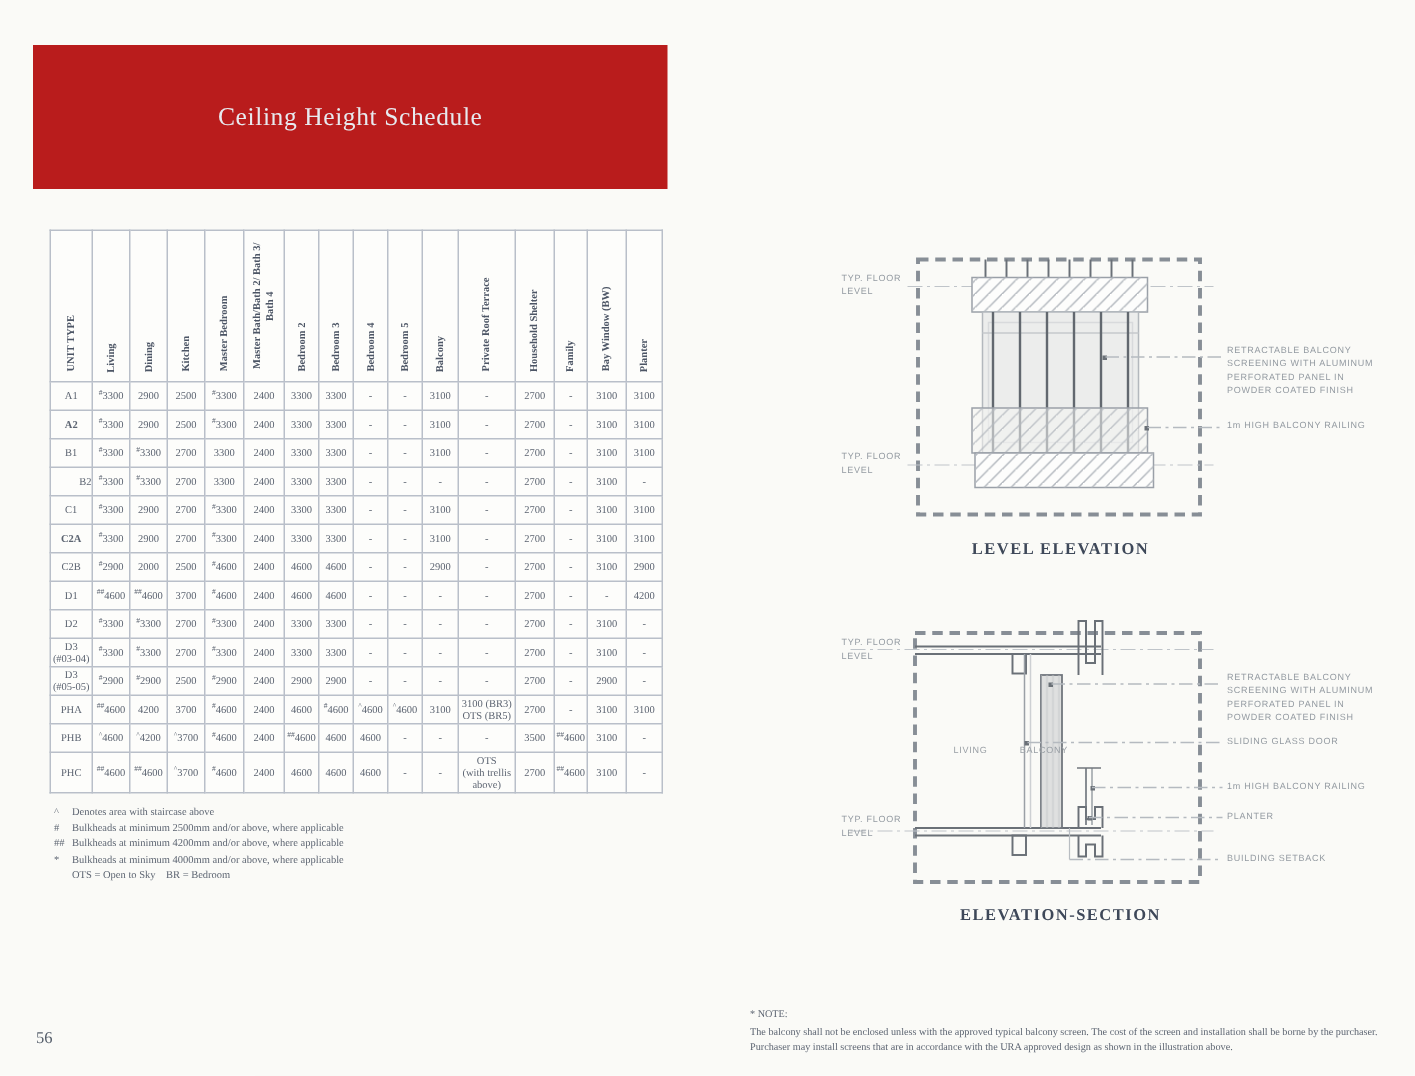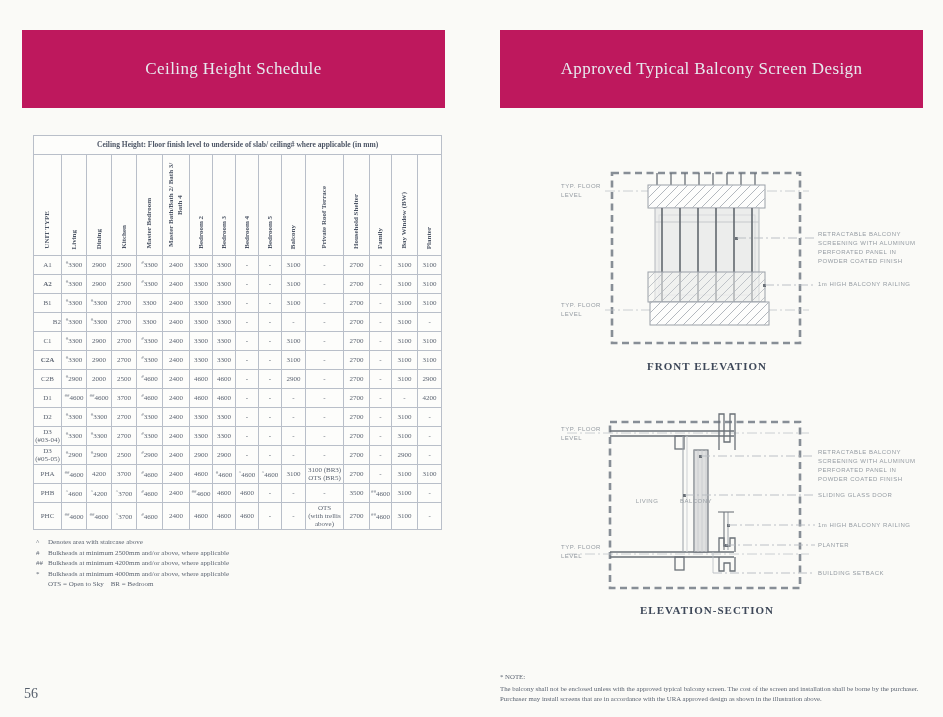--- a/index.html
+++ b/index.html
@@ -4,21 +4,21 @@
 <style>
   html,body{margin:0;padding:0;}
   .page{
     position:relative;width:943px;height:717px;overflow:hidden;
     background:#fafaf7;
     font-family:"Liberation Serif", serif;
     color:#5d6572;
   }
   
   .band{
-    position:absolute;height:78px;width:423px;background:#be185d;
+    position:absolute;height:96px;width:423px;background:#b91c1c;
     display:flex;align-items:center;justify-content:center;
   }
   .band .band-title{
     color:#e7eaef;font-size:17px;letter-spacing:.4px;font-family:"Liberation Serif",serif;
   }
   
   .left-col{position:absolute;left:22px;top:30px;width:423px;}
   .band-left{left:0;top:0;position:relative;}
   table.ch{
     border-collapse:collapse;table-layout:fixed;width:406px;
@@ -33,21 +33,21 @@
   table.ch th.rot{height:95px;vertical-align:bottom;padding-bottom:4px;font-weight:700;color:#4c5565;}
   .th-vert{
     writing-mode:vertical-rl;transform:rotate(180deg);display:inline-block;
     max-height:88px;font-size:7px;font-weight:700;line-height:1.25;
   }
   table.ch td{height:16px;}
   table.ch td sup{font-size:5px;vertical-align:super;}
   .footnotes{margin:7px 0 0 14px;font-size:7px;line-height:1.5;color:#5d6572;white-space:pre-wrap;}
   .footnotes .fn-row{display:flex;}
   .footnotes .fn-sym{width:12px;flex:0 0 12px;}
-  .page-number{position:absolute;left:24px;top:686px;font-size:14px;color:#555e6b;}
+  .page-number{position:absolute;left:24px;top:686px;font-size:11px;color:#555e6b;}
   
   .right-col{position:absolute;left:497px;top:30px;width:426px;height:680px;}
   .band-right{position:absolute;left:3px;top:0;}
   .draw-wrap{position:absolute;left:0;width:426px;height:235px;}
   .fe-wrap{top:130px;}
   .es-wrap{top:370px;}
   .draw-wrap svg{position:absolute;left:0;top:0;}
   .cad-label{
     position:absolute;font-family:"Liberation Sans",sans-serif;
     font-size:6px;letter-spacing:.5px;color:#949ba2;line-height:1.5;
@@ -87,23 +87,20 @@
           <col style="width: 23px;">
           <col style="width: 24px;">
           <col style="width: 38px;">
           <col style="width: 26px;">
           <col style="width: 22px;">
           <col style="width: 26px;">
           <col style="width: 24px;">
         </colgroup>
         <thead>
           <tr>
-            <th colspan="16" class="merged">Ceiling Height: Floor finish level to underside of slab/ ceiling# where applicable (in mm)</th>
-          </tr>
-          <tr>
             <th class="rot"><div class="th-vert">UNIT TYPE</div></th>
             <th class="rot"><div class="th-vert">Living</div></th>
             <th class="rot"><div class="th-vert">Dining</div></th>
             <th class="rot"><div class="th-vert">Kitchen</div></th>
             <th class="rot"><div class="th-vert">Master Bedroom</div></th>
             <th class="rot"><div class="th-vert">Master Bath/Bath 2/ Bath 3/ Bath 4</div></th>
             <th class="rot"><div class="th-vert">Bedroom 2</div></th>
             <th class="rot"><div class="th-vert">Bedroom 3</div></th>
             <th class="rot"><div class="th-vert">Bedroom 4</div></th>
             <th class="rot"><div class="th-vert">Bedroom 5</div></th>
@@ -372,23 +369,20 @@
           </tr>
         </tbody>
       </table>
 
     <div class="footnotes"><div class="fn-row"><span class="fn-sym">^</span><span>Denotes area with staircase above</span></div><div class="fn-row"><span class="fn-sym">#</span><span>Bulkheads at minimum 2500mm and/or above, where applicable</span></div><div class="fn-row"><span class="fn-sym">##</span><span>Bulkheads at minimum 4200mm and/or above, where applicable</span></div><div class="fn-row"><span class="fn-sym">*</span><span>Bulkheads at minimum 4000mm and/or above, where applicable</span></div><div class="fn-row"><span class="fn-sym"></span><span>OTS = Open to Sky    BR = Bedroom</span></div></div>
   </div>
 
   <div class="page-number">56</div>
 
   <div class="right-col">
-    <div class="band band-right">
-      <div class="band-title">Approved Typical Balcony Screen Design</div>
-    </div>
 
     <div class="draw-wrap fe-wrap">
       <svg width="426" height="235" viewBox="0 0 426 235">
         <defs>
           <pattern id="hatchA" width="9" height="9" patternUnits="userSpaceOnUse">
             <path d="M-1,10 L10,-1" stroke="#b3b8be" stroke-width="1"></path>
             <path d="M4,14 L14,4" stroke="#b3b8be" stroke-width="1"></path>
           </pattern>
         </defs>
 
@@ -431,21 +425,21 @@
 
         <rect x="238" y="77" width="3" height="3" fill="#6a7077"></rect>
         <line x1="240" y1="78" x2="318" y2="78" stroke="#b5bac0" stroke-width="0.9" stroke-dasharray="9 3 2 3"></line>
         <rect x="266" y="124" width="3" height="3" fill="#6a7077"></rect>
         <line x1="268" y1="125" x2="318" y2="125" stroke="#b5bac0" stroke-width="0.9" stroke-dasharray="9 3 2 3"></line>
       </svg>
       <div class="cad-label floor-label" style="left:64px;top:22px;">TYP. FLOOR LEVEL</div>
       <div class="cad-label floor-label" style="left:64px;top:141px;">TYP. FLOOR LEVEL</div>
       <div class="cad-label ann" style="left:321px;top:70px;">RETRACTABLE BALCONY SCREENING WITH ALUMINUM PERFORATED PANEL IN POWDER COATED FINISH</div>
       <div class="cad-label ann" style="left:321px;top:120px;">1m HIGH BALCONY RAILING</div>
-      <div class="caption" style="top:200px;">FRONT ELEVATION</div>
+      <div class="caption" style="top:200px;">LEVEL ELEVATION</div>
     </div>
 
     <div class="draw-wrap es-wrap">
       <svg width="426" height="235" viewBox="0 0 426 235">
         <defs>
           <pattern id="hatchV" width="4" height="4" patternUnits="userSpaceOnUse">
             <line x1="1" y1="0" x2="1" y2="4" stroke="#c4c7ca" stroke-width="1"></line>
           </pattern>
         </defs>
 

